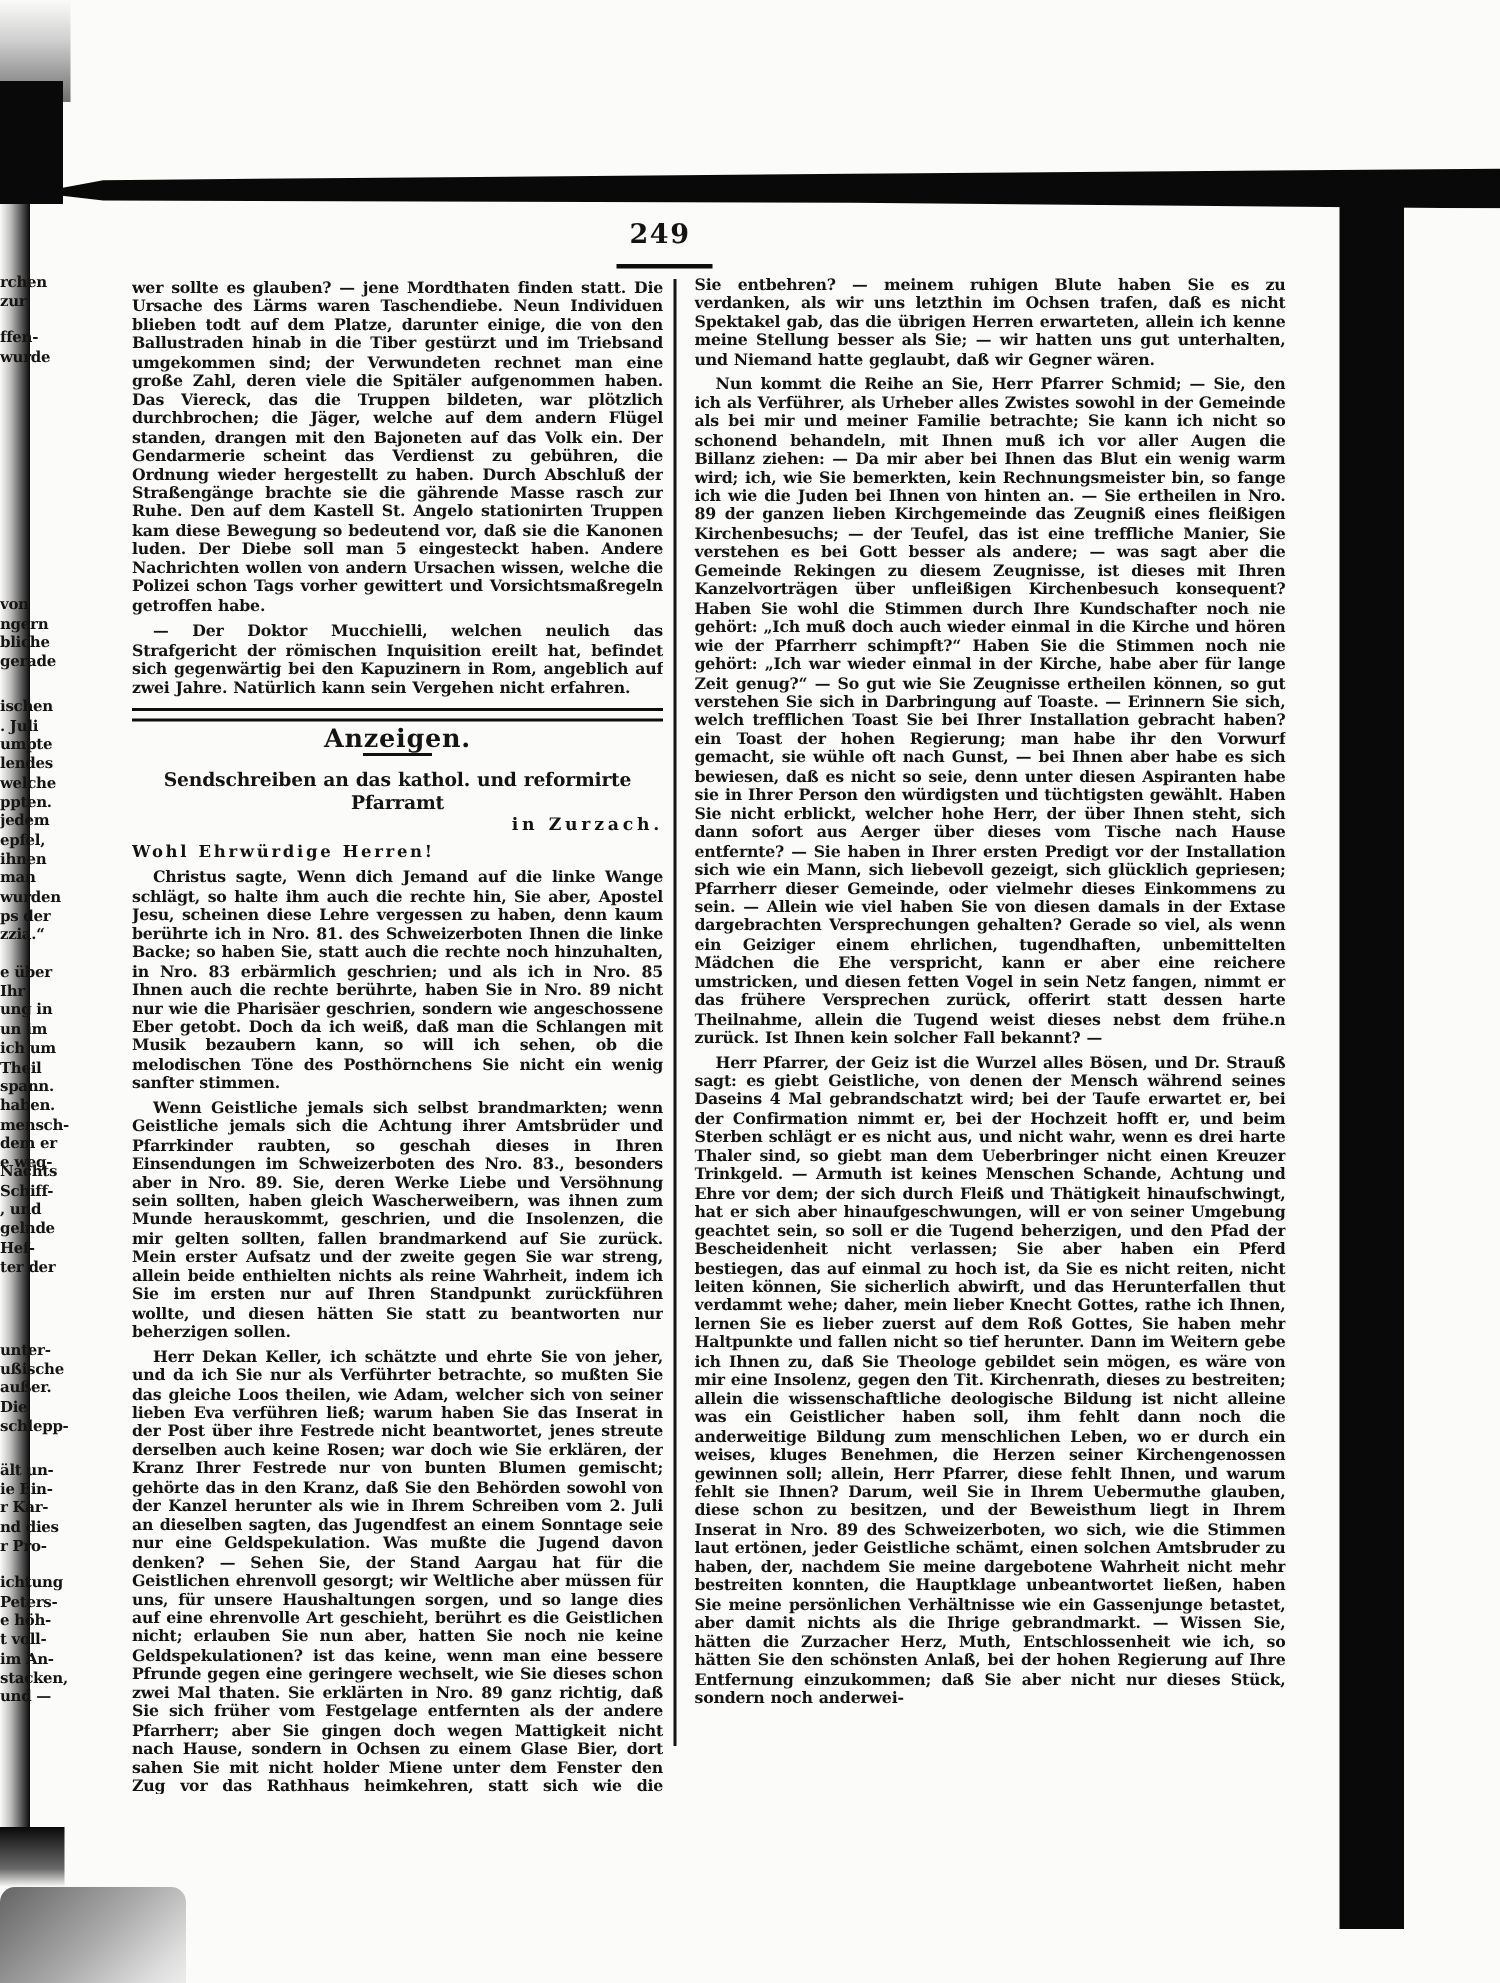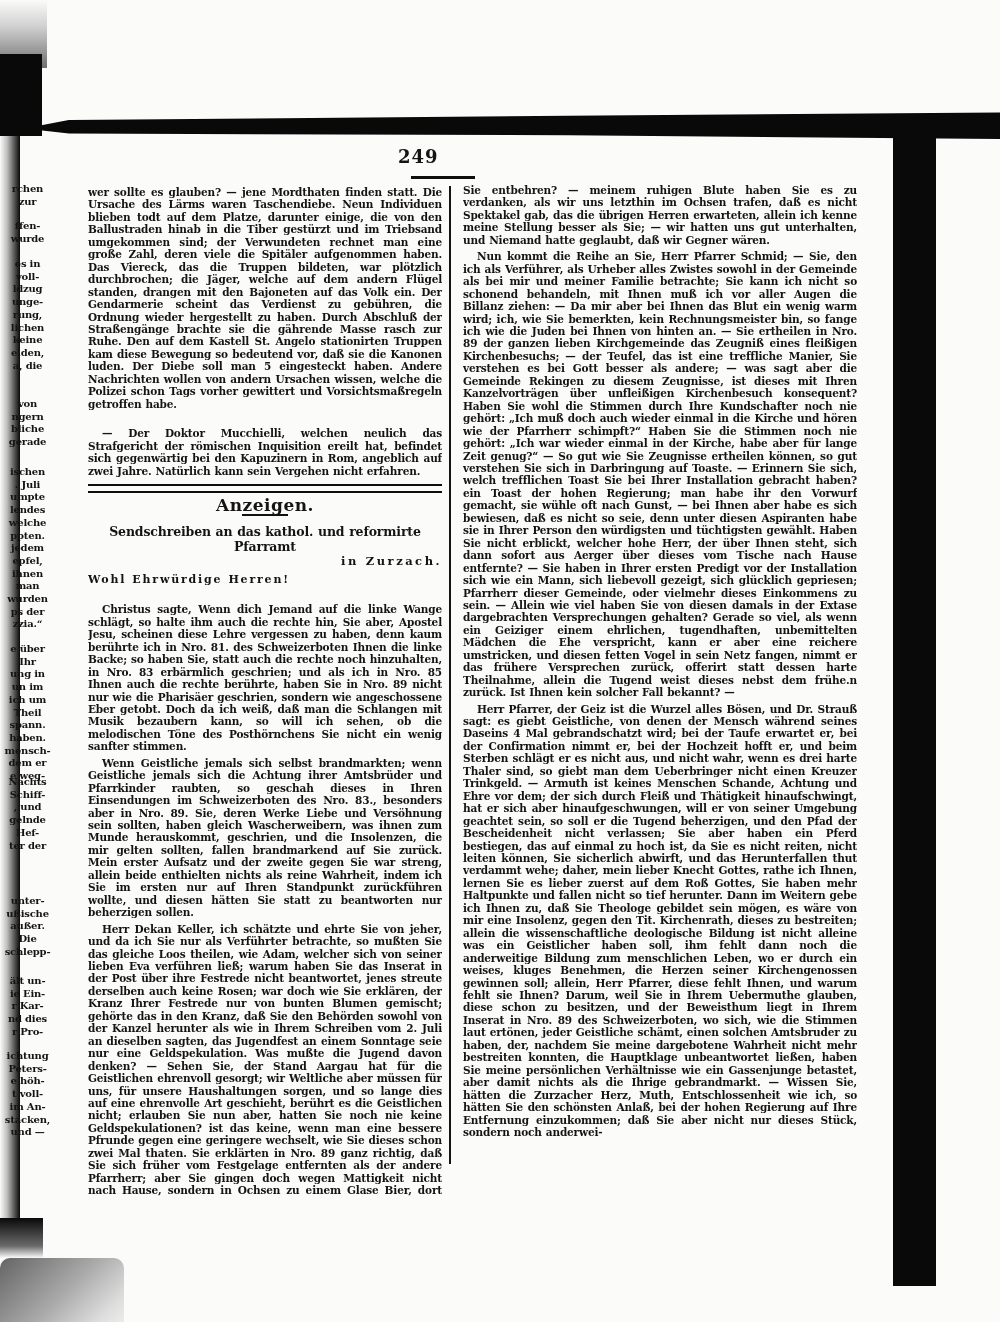--- a/index.html
+++ b/index.html
@@ -14,33 +14,33 @@
   .band-right-tail{left:893px;top:1270px;width:43px;height:40px;
                    background:linear-gradient(180deg,#090909,#6a6a6a 70%,#fbfbfa);}
   .edge-rough-right{left:874px;top:130px;width:20px;height:1150px;
                     background:linear-gradient(90deg,rgba(0,0,0,0) 0%,rgba(10,10,10,.25) 35%,#090909 100%);}
   .edge-gray-top-right{left:891px;top:48px;width:47px;height:68px;
                        background:linear-gradient(180deg,#fbfbfa 0%,#cfcfcf 40%,#6f6f6f 100%);}
   .smudge-bottom-right{left:846px;top:1230px;width:124px;height:92px;
                        background:linear-gradient(135deg,#4a4a4a 0%,#9a9a9a 45%,#d9d9d9 75%,#fbfbfa 100%);
                        border-radius:10px;opacity:.85;}
   
-  .mg{position:absolute;left:0;width:55px;text-align:center;font-weight:bold;
+  .mg{position:absolute;left:0;width:55px;text-align:left;font-weight:bold;
       font-size:10px;line-height:12.7px;white-space:pre-line;letter-spacing:-.2px;}
   .g0{top:183px}.g1{top:220px}.g2{top:258px}.g3{top:398px}.g4{top:466px}
   .g5{top:643px}.g6{top:776px}.g7{top:895px}.g8{top:975px}.g9{top:1050px}
   
-  .page-number{position:absolute;left:398px;top:146px;width:84px;
+  .page-number{position:absolute;left:398px;top:146px;width:84px;text-align:center;
                font-size:18px;font-weight:bold;letter-spacing:1px;}
   .page-number-rule{position:absolute;left:411px;top:176px;width:64px;height:3px;background:#0e0e0e;}
   .col{position:absolute;top:186px;font-size:10.5px;line-height:12.45px;font-weight:bold;
        text-align:justify;letter-spacing:-.15px;word-spacing:.5px;}
   .col p{margin:0;}
   .col p.ind{text-indent:14px;}
-  .col p + p{margin-top:17px;}
+  .col p + p{margin-top:5px;}
   .col-left{left:88px;width:354px;height:1010px;overflow:hidden;}
   .col-right{left:463px;top:184px;width:394px;height:1036px;overflow:hidden;}
   .divider{position:absolute;left:449px;top:186px;width:2px;height:978px;background:#141414;}
   .rule-double{height:5px;border-top:2px solid #0e0e0e;border-bottom:2px solid #0e0e0e;
                margin:7px 0 6px 0;}
   .h-anzeigen{margin:2px 0 3px 0;text-align:center;font-size:17px;font-weight:bold;letter-spacing:.5px;}
   .rule-short{width:46px;height:2px;background:#111;margin:0 auto 8px auto;}
   .h-sub{margin:0;text-align:center;font-size:12.5px;font-weight:bold;line-height:15px;}
   .h-sub-place{margin:1px 0 6px 0;text-align:right;font-size:11.5px;font-weight:bold;letter-spacing:2.5px;}
   .salutation{margin:2px 0 2px 38px;font-size:11px;font-weight:bold;letter-spacing:1.8px;}
@@ -56,29 +56,20 @@
   <div class="edge-gray-top-right"></div>
   <div class="edge-rough-right"></div>
   <div class="blk band-right"></div>
   <div class="band-right-tail"></div>
   <div class="smudge-bottom-right"></div>
 
   <div class="mg g0">rchen
 zur</div>
   <div class="mg g1">ffen-
 wurde</div>
-  <div class="mg g2">es in
-voll-
-ldzug
-unge-
-rung,
-lichen
-keine
-elden,
-a, die</div>
   <div class="mg g3">von
 ngern
 bliche
 gerade</div>
   <div class="mg g5">e über
 Ihr
 ung in
 un im
 ich um
 Theil

